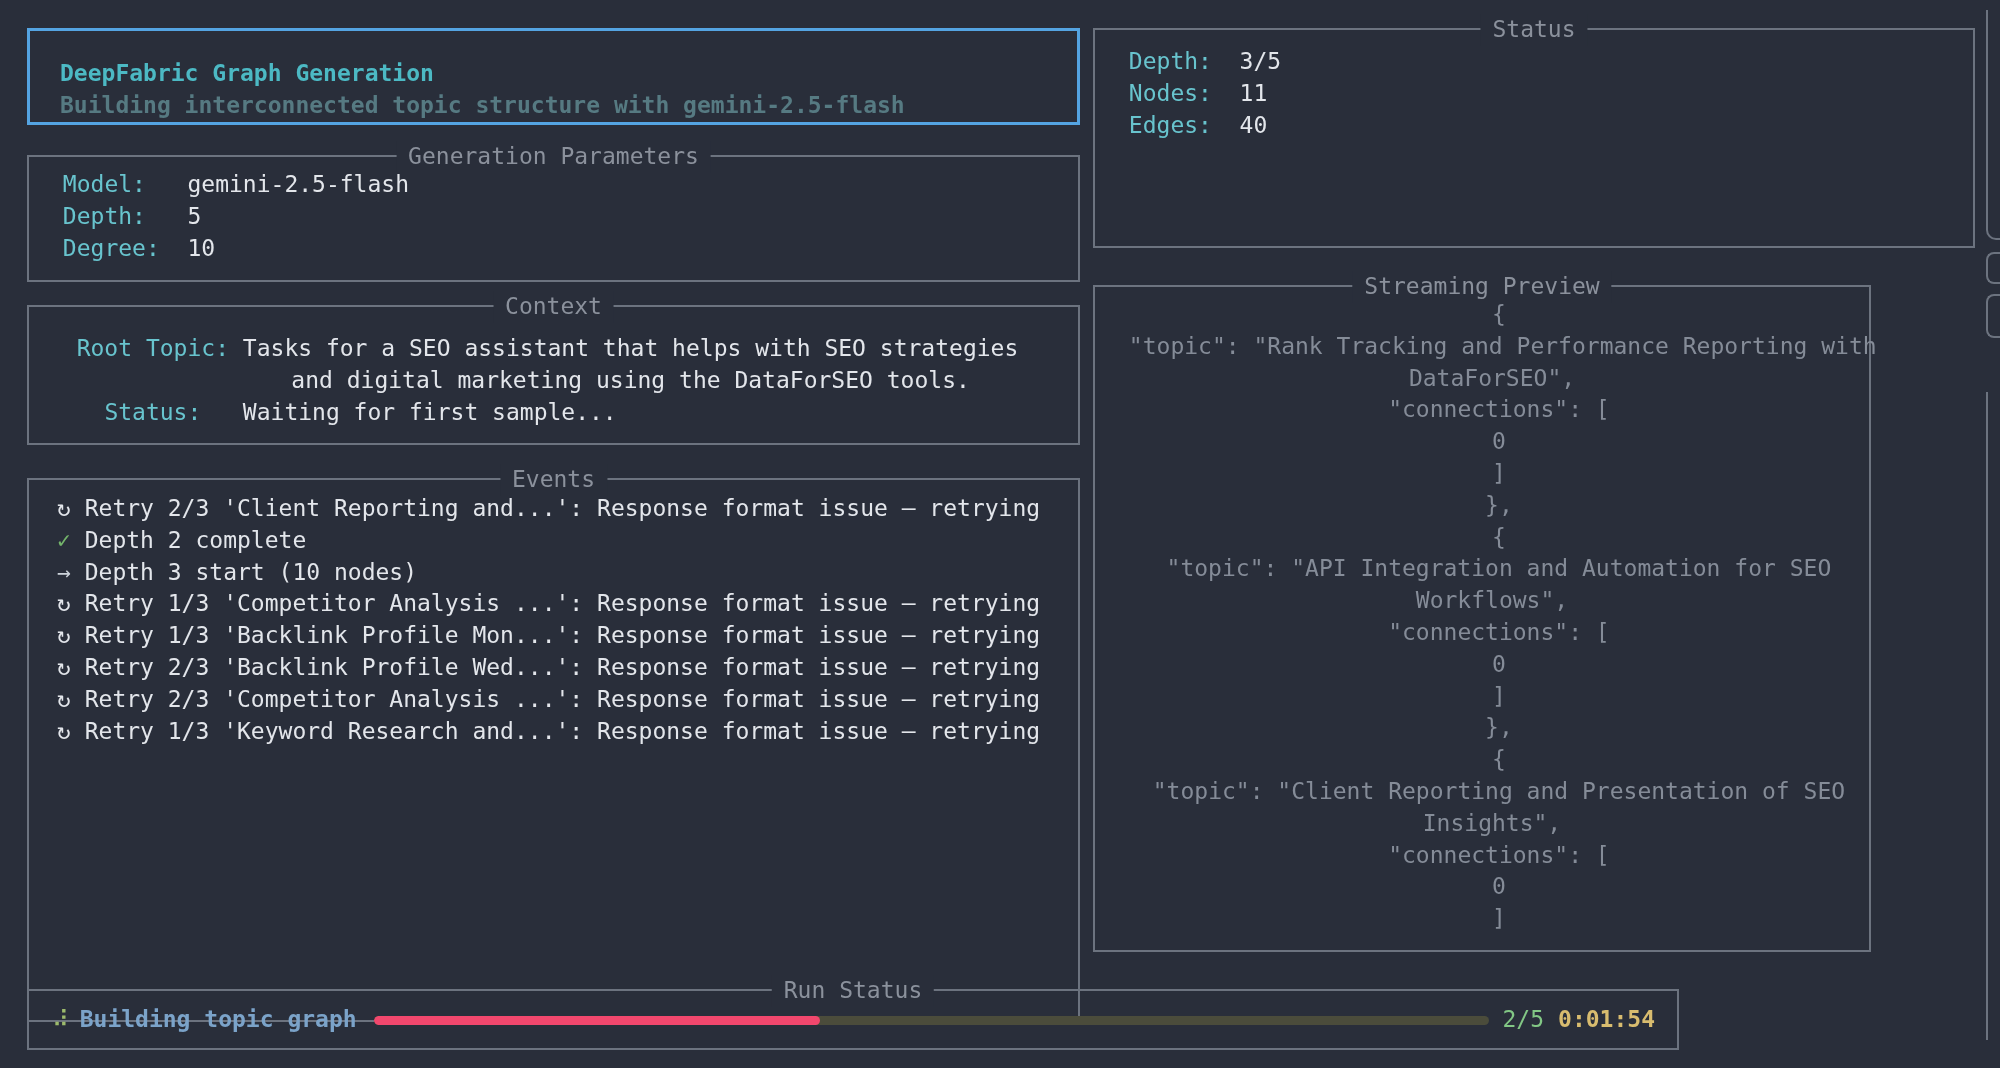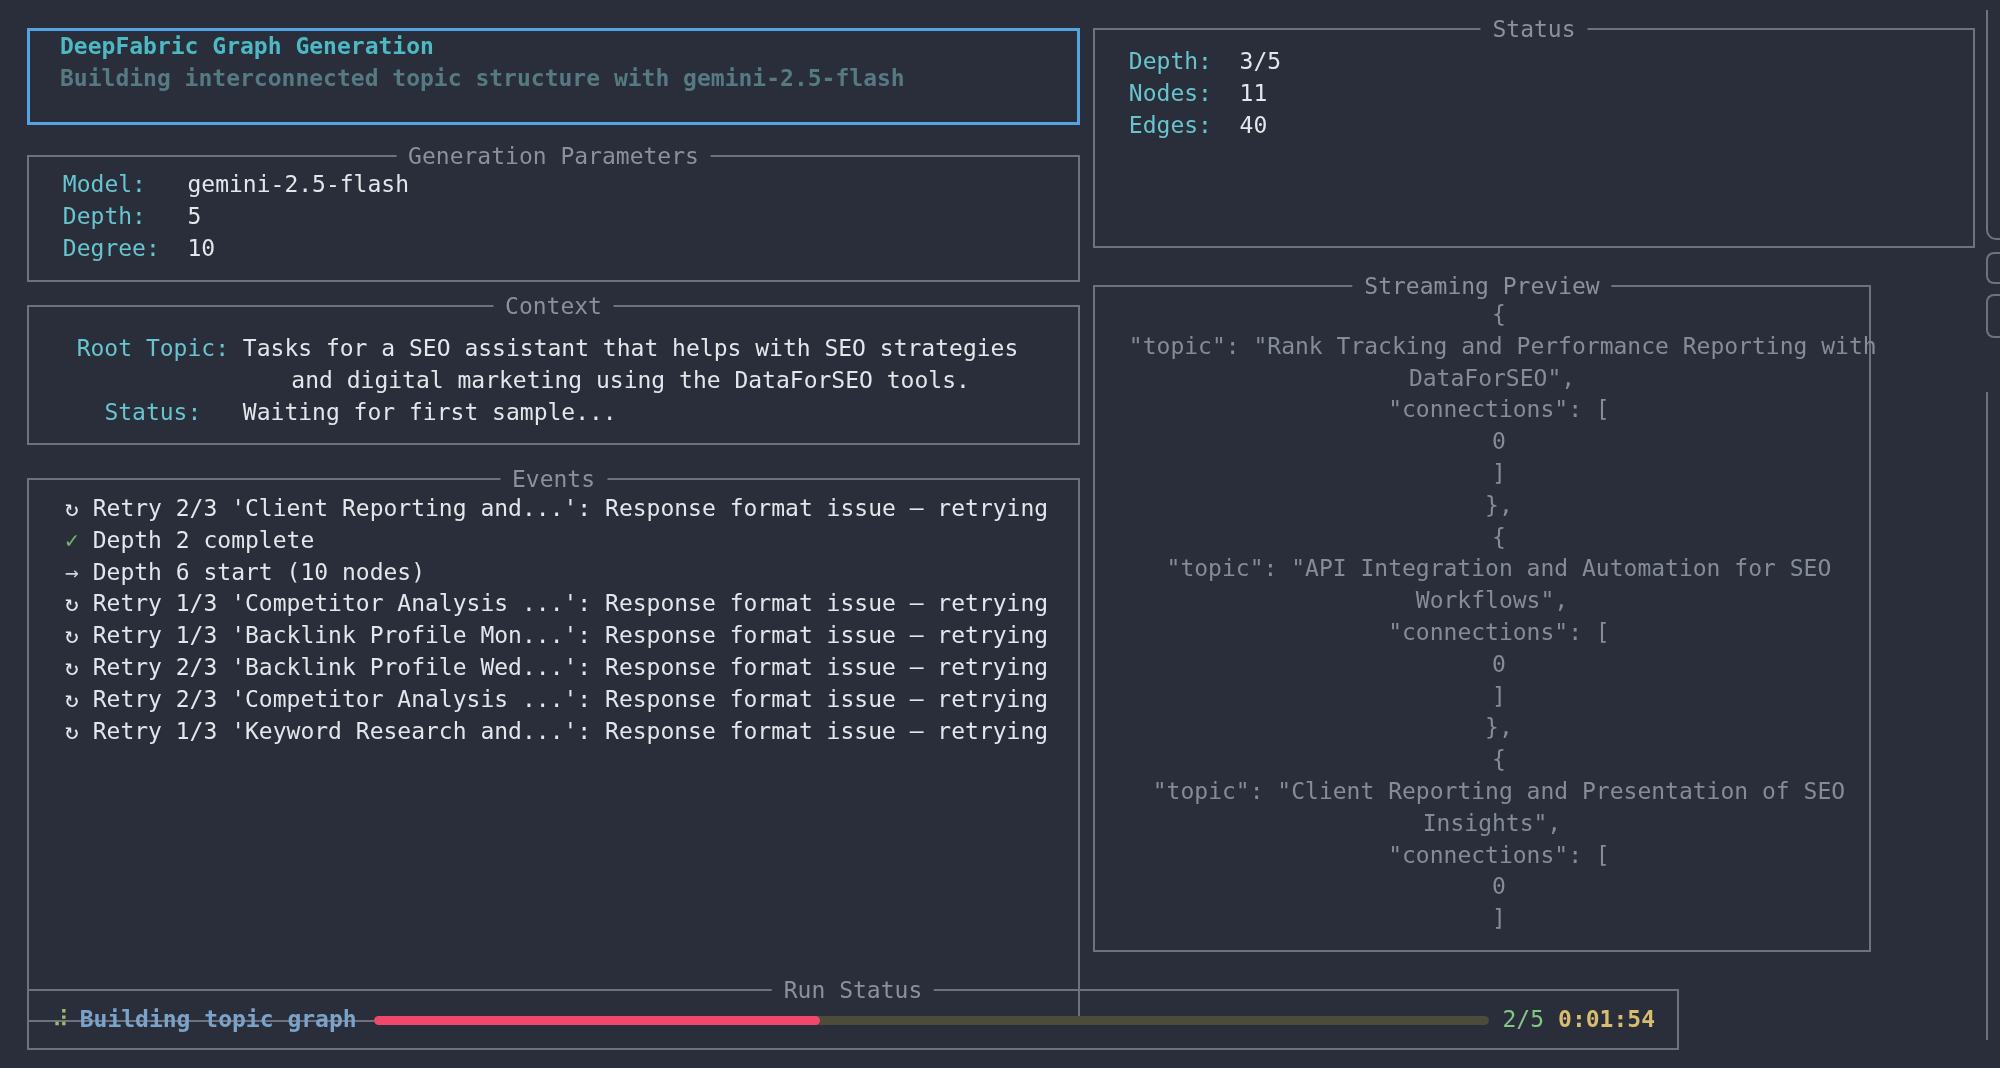--- a/index.html
+++ b/index.html
@@ -35,27 +35,27 @@
     border:2px solid var(--border);
     border-radius:0;
     box-sizing:border-box;
   }
   .panel-title{
     position:absolute;top:-16px;left:50%;transform:translateX(-50%);
     background:var(--bg);padding:0 12px;color:var(--ptitle);white-space:nowrap;
   }
   
   .p-header{left:27px;top:28px;width:1053px;height:97px;border-color:var(--blue);border-width:3px;
-    display:flex;flex-direction:column;justify-content:flex-start;padding-left:30px;}
+    display:flex;flex-direction:column;justify-content:flex-end;padding-left:30px;}
   .hdr-title{color:var(--teal-bright);font-weight:bold;white-space:pre;}
   .hdr-sub{color:var(--teal-sub);font-weight:bold;white-space:pre;}
   
   .p-genparams{left:27px;top:155px;width:1053px;height:127px;padding:12px 0 0 20px;}
   .p-context{left:27px;top:305px;width:1053px;height:140px;padding:26px 0 0 20px;text-align:center;}
-  .p-events{left:27px;top:478px;width:1053px;height:544px;padding:13px 0 0 36px;}
+  .p-events{left:27px;top:478px;width:1053px;height:544px;padding:13px 0 0 28px;}
   .p-status{left:1093px;top:28px;width:882px;height:220px;padding:16px 0 0 20px;}
   .p-preview{left:1093px;top:285px;width:778px;height:667px;padding:12px 0 0 20px;color:var(--muted);text-align:center;}
   .p-run{left:27px;top:989px;width:1652px;height:61px;display:flex;align-items:center;padding:0 22px 0 23px;}
   .kv{white-space:pre;margin-left:1ch;}
   .k{display:inline-block;color:var(--teal-label);}
   .k9{width:9ch;} .k13{width:13ch;} .k8{width:8ch;}
   .v{color:var(--fg);white-space:pre;}
   .ctx-row{display:flex;margin-left:1ch;}
   .ctx-lines div{white-space:pre;}
   .ev{white-space:pre;display:flex;}
@@ -107,21 +107,21 @@
     <div class="ctx-lines">
       <div>Waiting for first sample...</div>
     </div>
   </div>
 </section>
 
 <section class="panel p-events">
   <span class="panel-title">Events</span>
   <div class="ev"><span class="ev-ic ic-retry">↻</span><span class="ev-text">Retry 2/3 'Client Reporting and...': Response format issue – retrying</span></div>
   <div class="ev"><span class="ev-ic ic-ok">✓</span><span class="ev-text">Depth 2 complete</span></div>
-  <div class="ev"><span class="ev-ic ic-arrow">→</span><span class="ev-text">Depth 6 start (10 nodes)</span></div>
+  <div class="ev"><span class="ev-ic ic-arrow">→</span><span class="ev-text">Depth 3 start (10 nodes)</span></div>
   <div class="ev"><span class="ev-ic ic-retry">↻</span><span class="ev-text">Retry 1/3 'Competitor Analysis ...': Response format issue – retrying</span></div>
   <div class="ev"><span class="ev-ic ic-retry">↻</span><span class="ev-text">Retry 1/3 'Backlink Profile Mon...': Response format issue – retrying</span></div>
   <div class="ev"><span class="ev-ic ic-retry">↻</span><span class="ev-text">Retry 2/3 'Backlink Profile Wed...': Response format issue – retrying</span></div>
   <div class="ev"><span class="ev-ic ic-retry">↻</span><span class="ev-text">Retry 2/3 'Competitor Analysis ...': Response format issue – retrying</span></div>
   <div class="ev"><span class="ev-ic ic-retry">↻</span><span class="ev-text">Retry 1/3 'Keyword Research and...': Response format issue – retrying</span></div>
 </section>
 
 <section class="panel p-status">
   <span class="panel-title">Status</span>
   <div class="kv"><span class="k k8">Depth:</span><span class="v">3/5</span></div>

